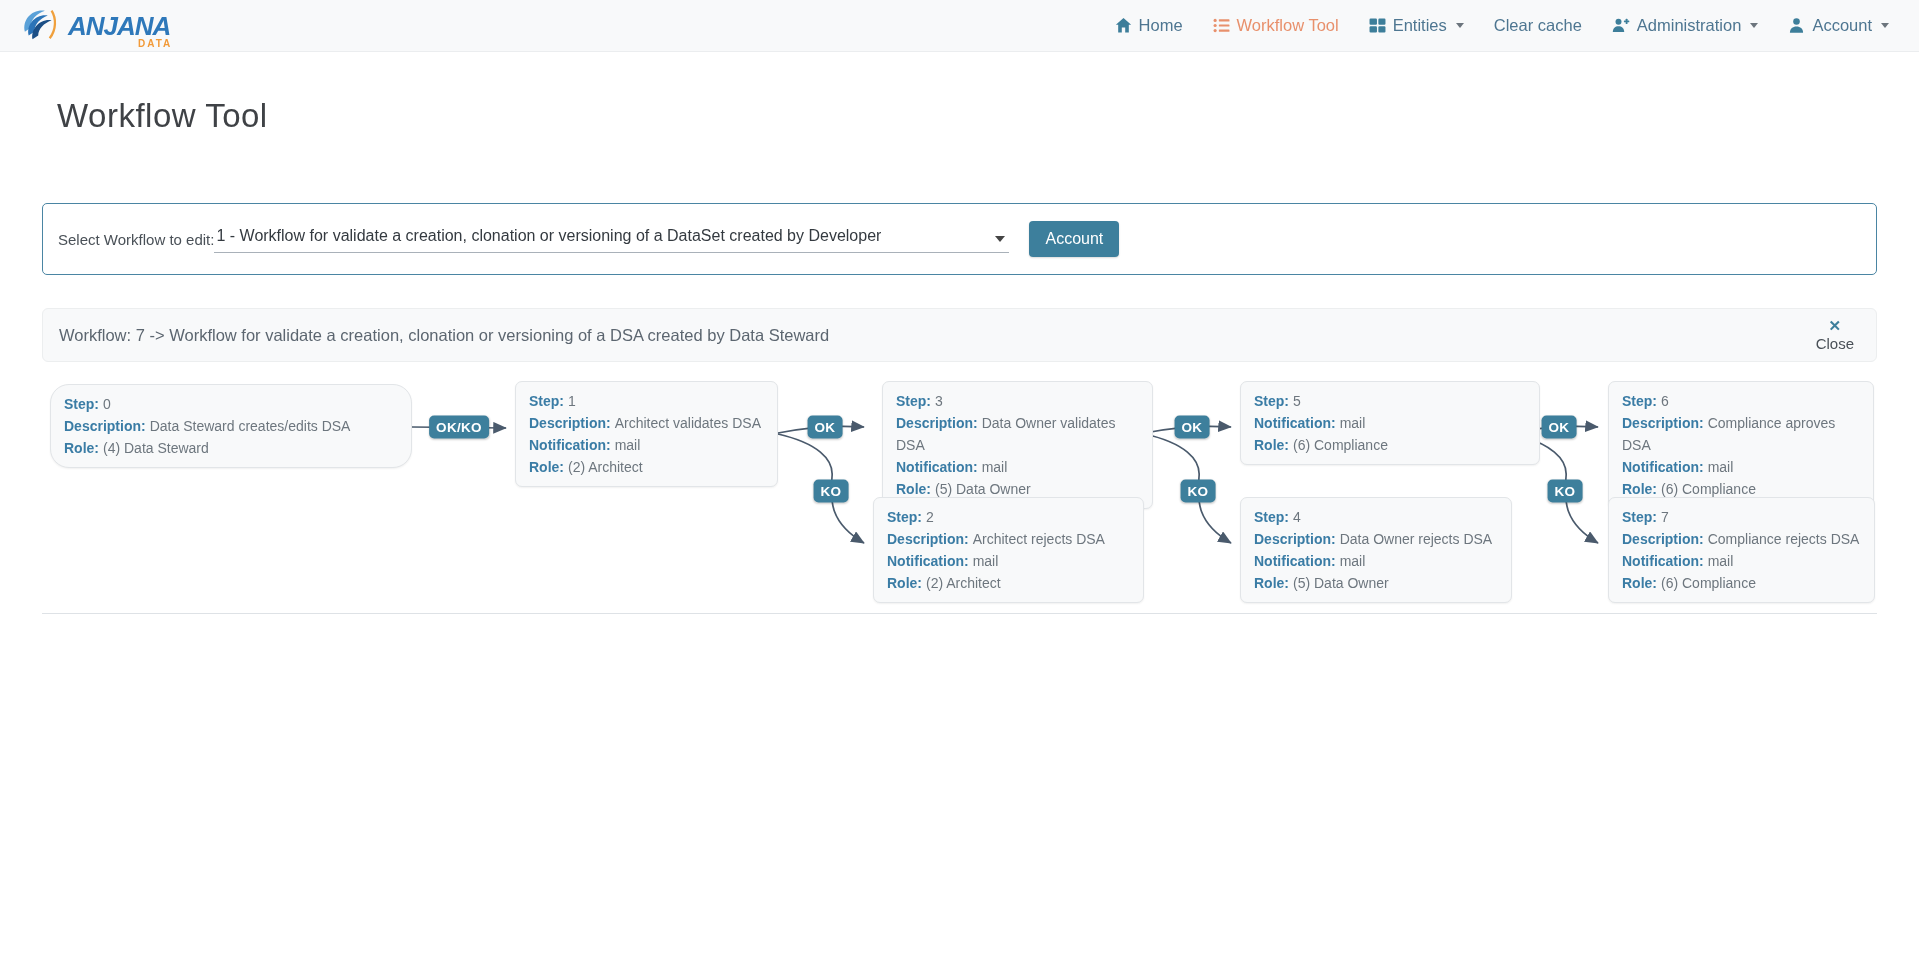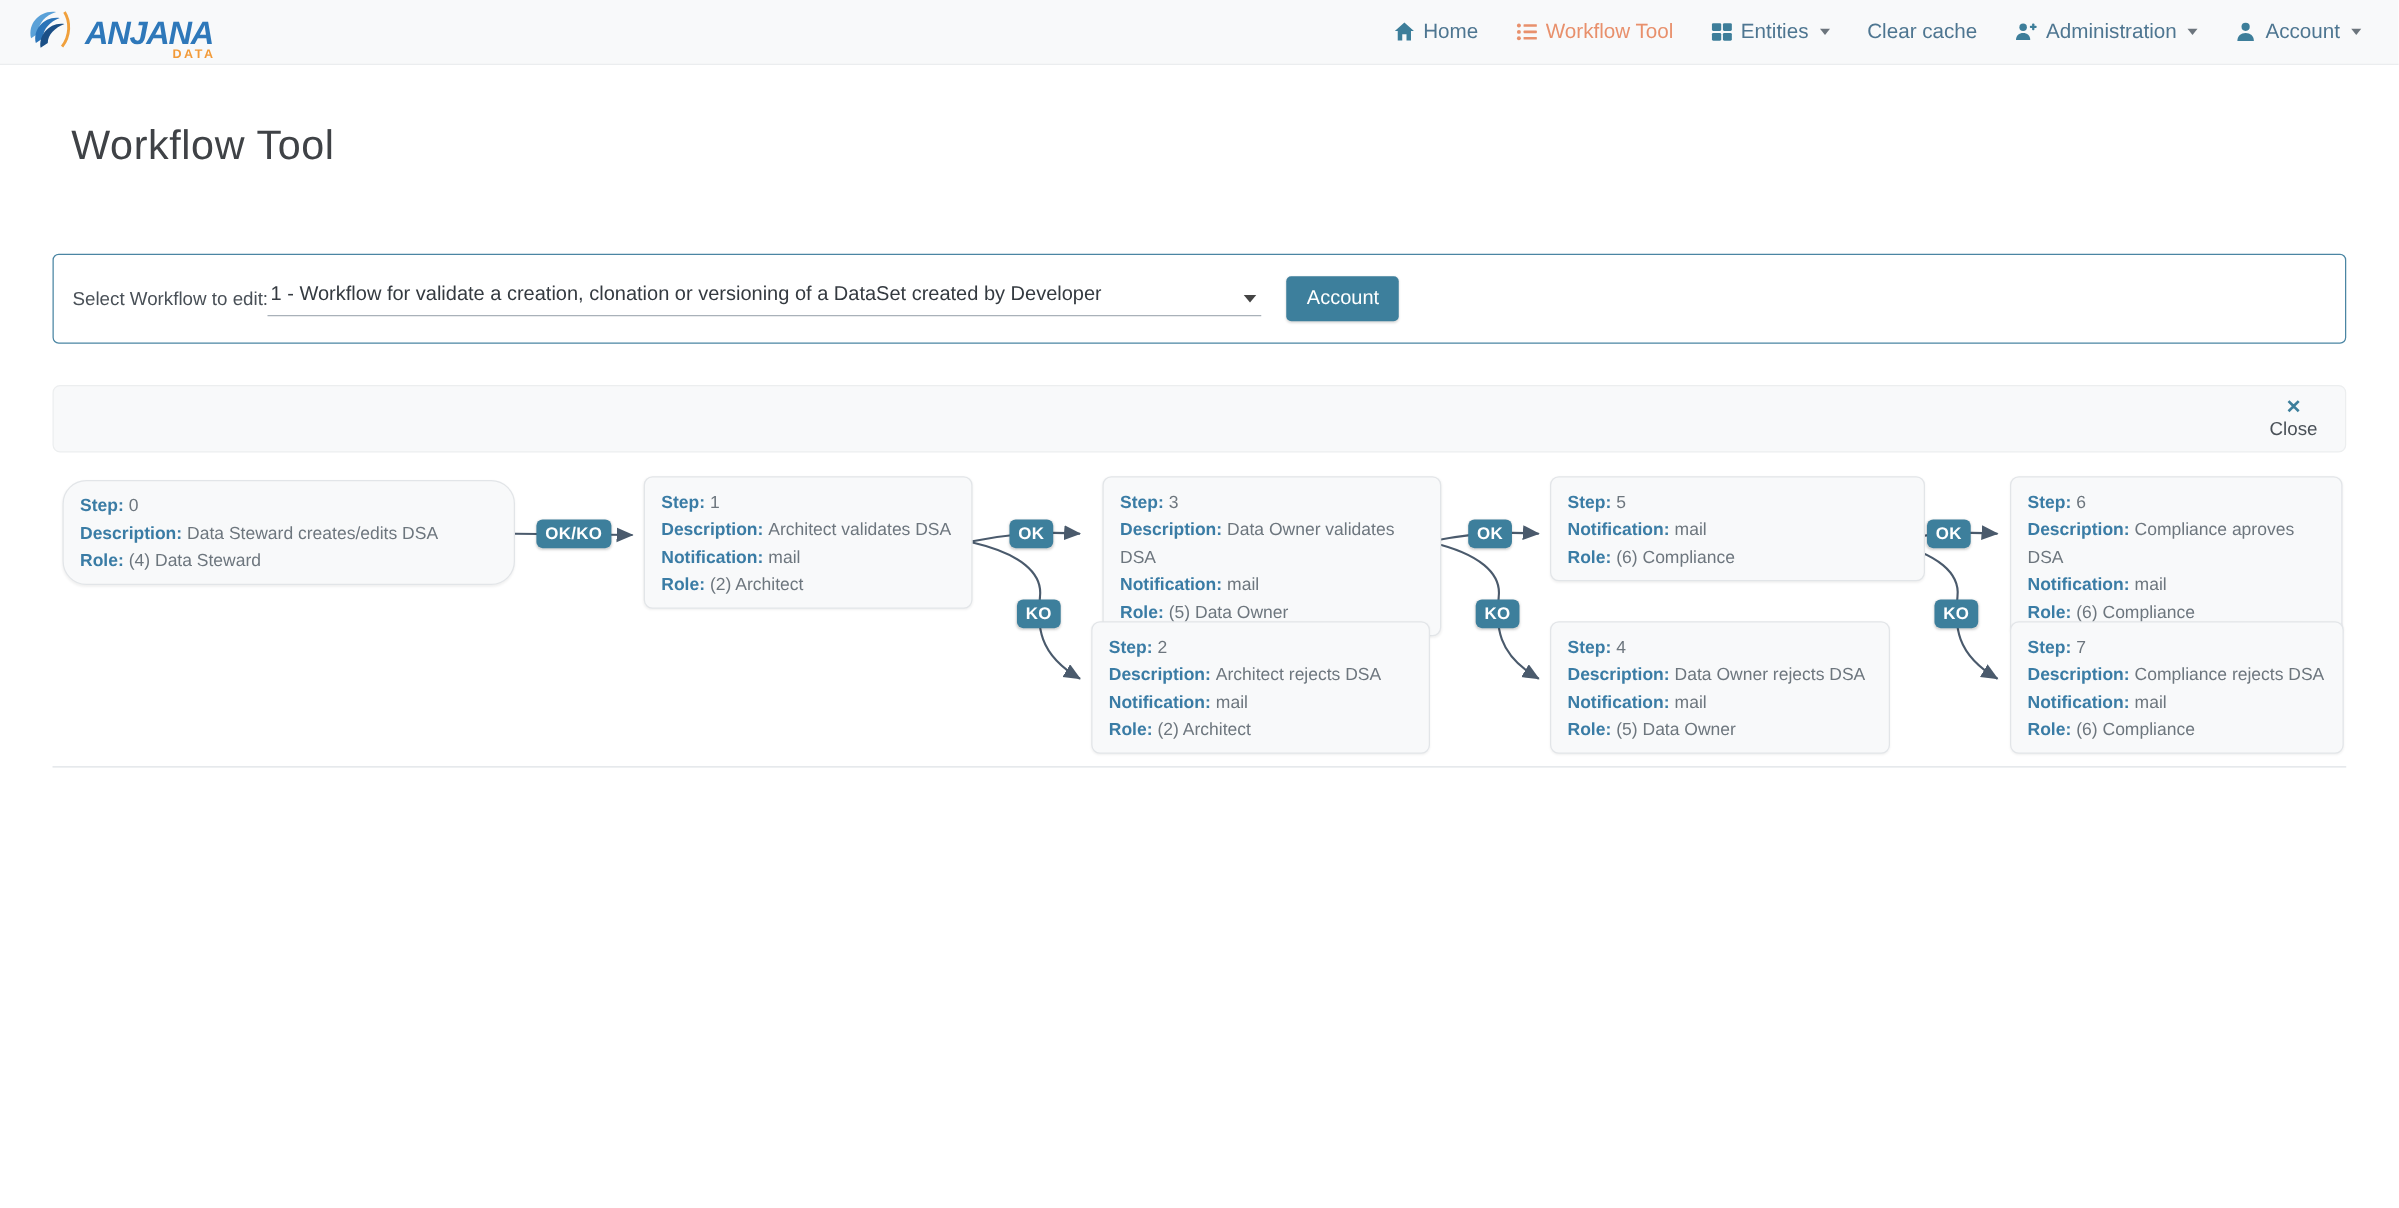--- a/index.html
+++ b/index.html
@@ -173,20 +173,21 @@
 <div class="selector-panel">
   <span class="selector-label">Select Workflow to edit:</span>
   <div class="fake-select">
     <span class="sel-text">1 - Workflow for validate a creation, clonation or versioning of a DataSet created by Developer</span>
     <span class="sel-caret"></span>
   </div>
   <button class="select-btn">Account</button>
 </div>
 
 <div class="wf-header">
+  <span class="wf-title">Workflow: 7 -&gt; Workflow for validate a creation, clonation or versioning of a DSA created by Data Steward</span>
   <div class="wf-close">
     <span class="x">✕</span>
     <span class="txt">Close</span>
   </div>
 </div>
 
 <div class="diagram">
 
   <svg class="wires" width="1835" height="243">
     <defs>

